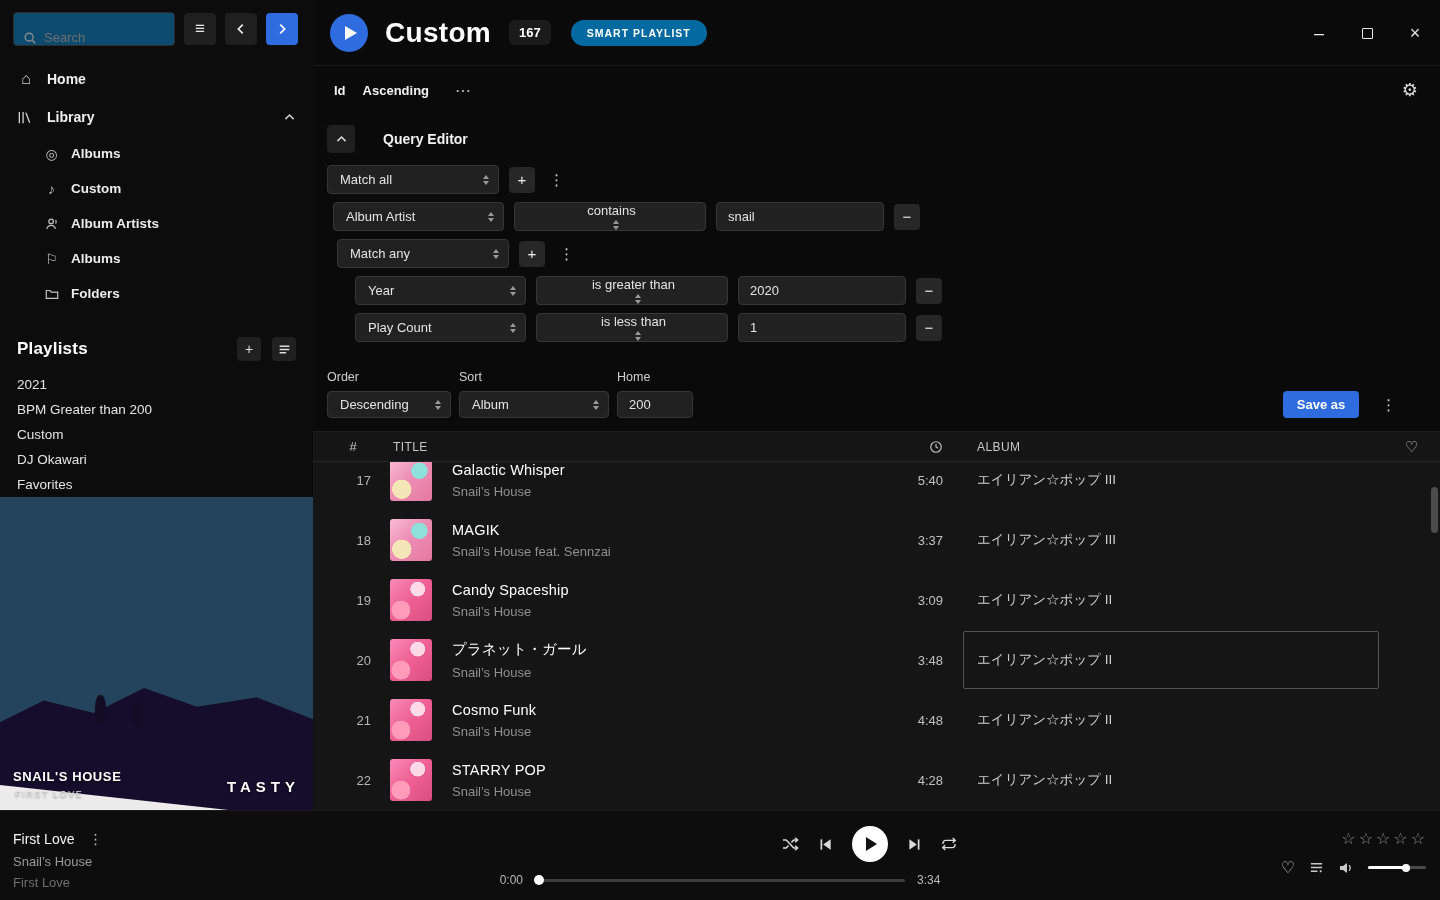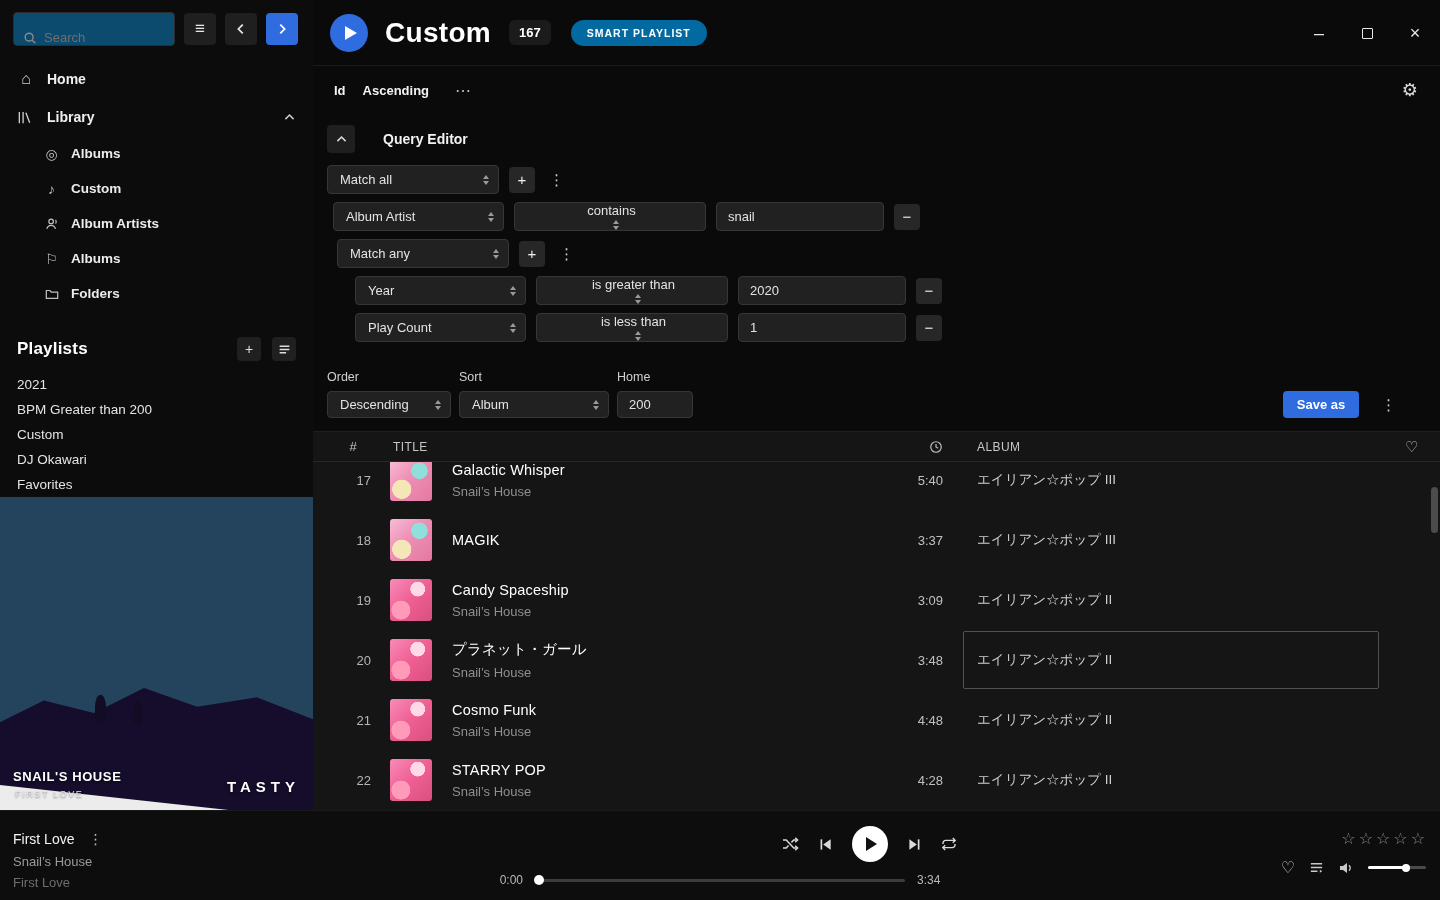--- a/index.html
+++ b/index.html
@@ -471,20 +471,21 @@
             <div></div>
           </div>
 
           <div class="tgrid trow">
             <div class="c-num">18</div>
             <div>
                 <div class="thumb thumb-a"></div>
               </div>
             <div class="c-title">
               <div class="t-title">MAGIK</div>
+              <div class="t-artist">Snail’s House feat. Sennzai</div>
             </div>
             <div class="c-dur">3:37</div>
             <div></div>
             <div class="c-album"><span>エイリアン☆ポップ III</span></div>
             <div></div>
           </div>
 
           <div class="tgrid trow">
             <div class="c-num">19</div>
             <div>

